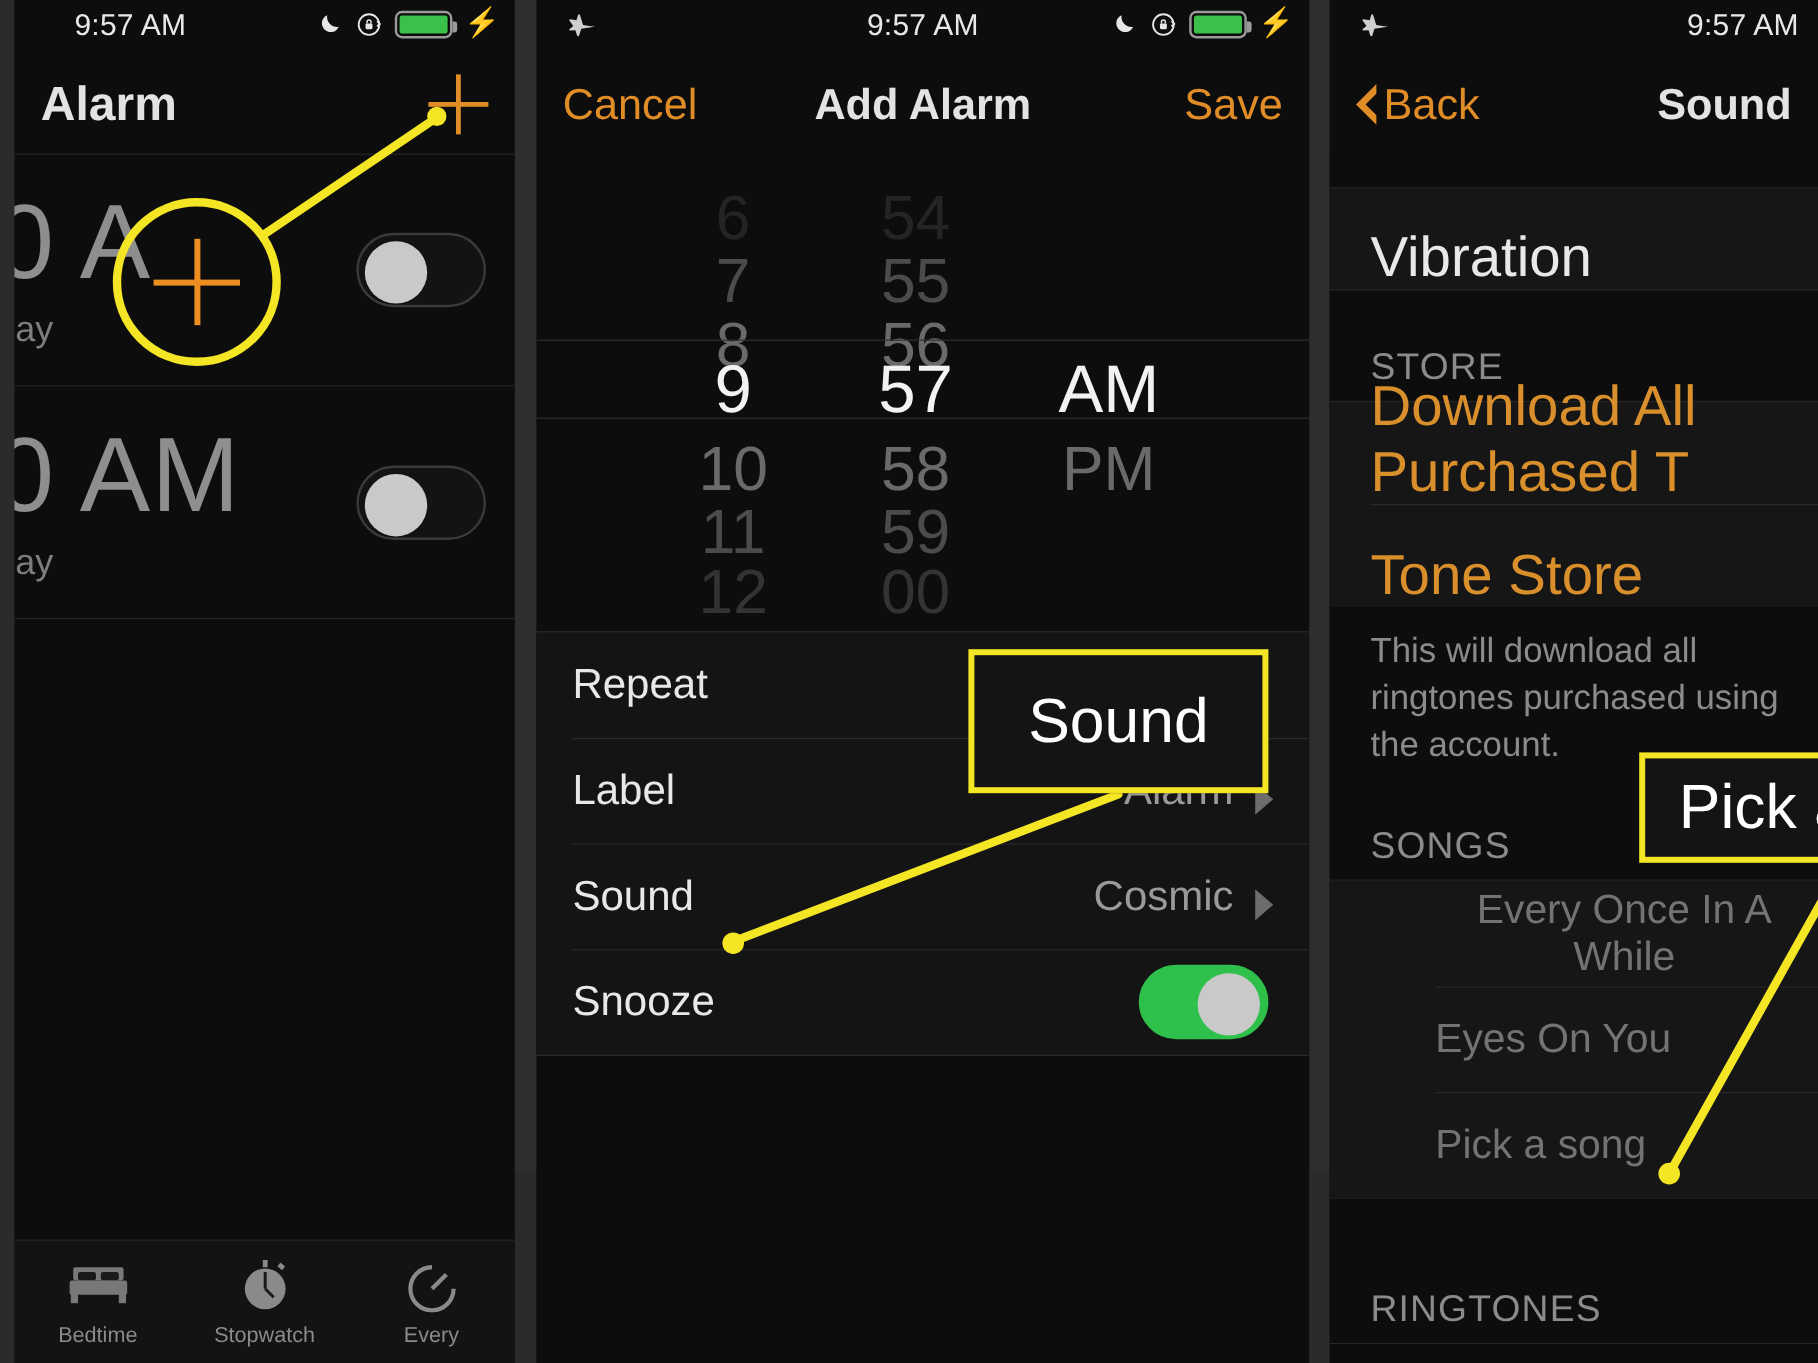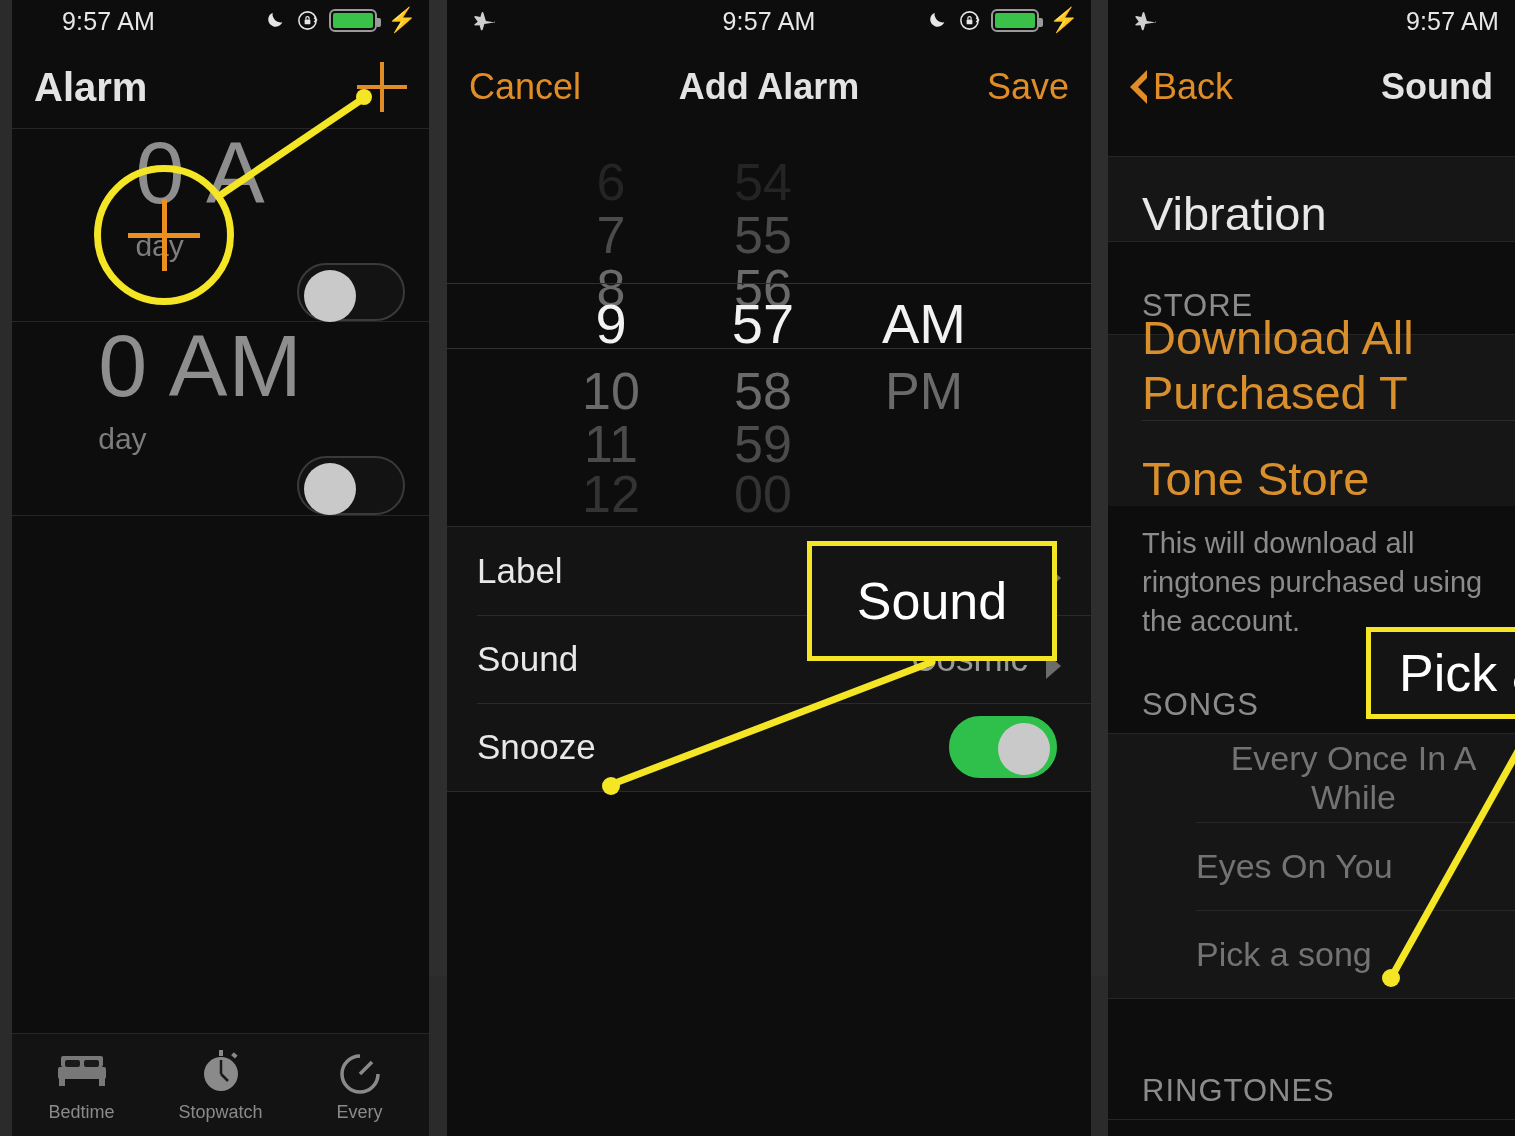--- a/index.html
+++ b/index.html
@@ -101,21 +101,20 @@
   }
 
   
   .alarm-row{
     position: relative;
     height: 194px;
     border-top: 1px solid #262626;
     border-bottom: 1px solid #262626;
     display:flex; align-items:center;
     padding: 0 24px;
-    flex-direction: column;
   }
   .alarm-row + .alarm-row{ border-top:none; }
   .alarm-texts{ margin-left:-40px; }
   .alarm-time{
     font-size: 88px; color:#8e8e8e; line-height:1; font-weight:300;
     white-space:nowrap; letter-spacing:1px;
   }
   .alarm-sub{ font-size:30px; color:#7d7d7d; margin-top:12px; }
   .toggle{
     margin-left:auto;
@@ -396,20 +395,23 @@
           <div class="pitem" style="top:233px">PM</div>
           <div class="pitem sel" style="top:163px">AM</div>
         </div>
       </div>
       <div class="picker-band"></div>
     </div>
 
     <div class="settings">
       <div class="settings-top-line"></div>
       <div class="srow">
+        <span>Repeat</span>
+      </div>
+      <div class="srow">
         <span>Label</span>
         <span class="val">
           <span>Alarm</span>
           <span class="chev-r"></span>
         </span>
       </div>
       <div class="srow">
         <span>Sound</span>
         <span class="val">
           <span>Cosmic</span>

